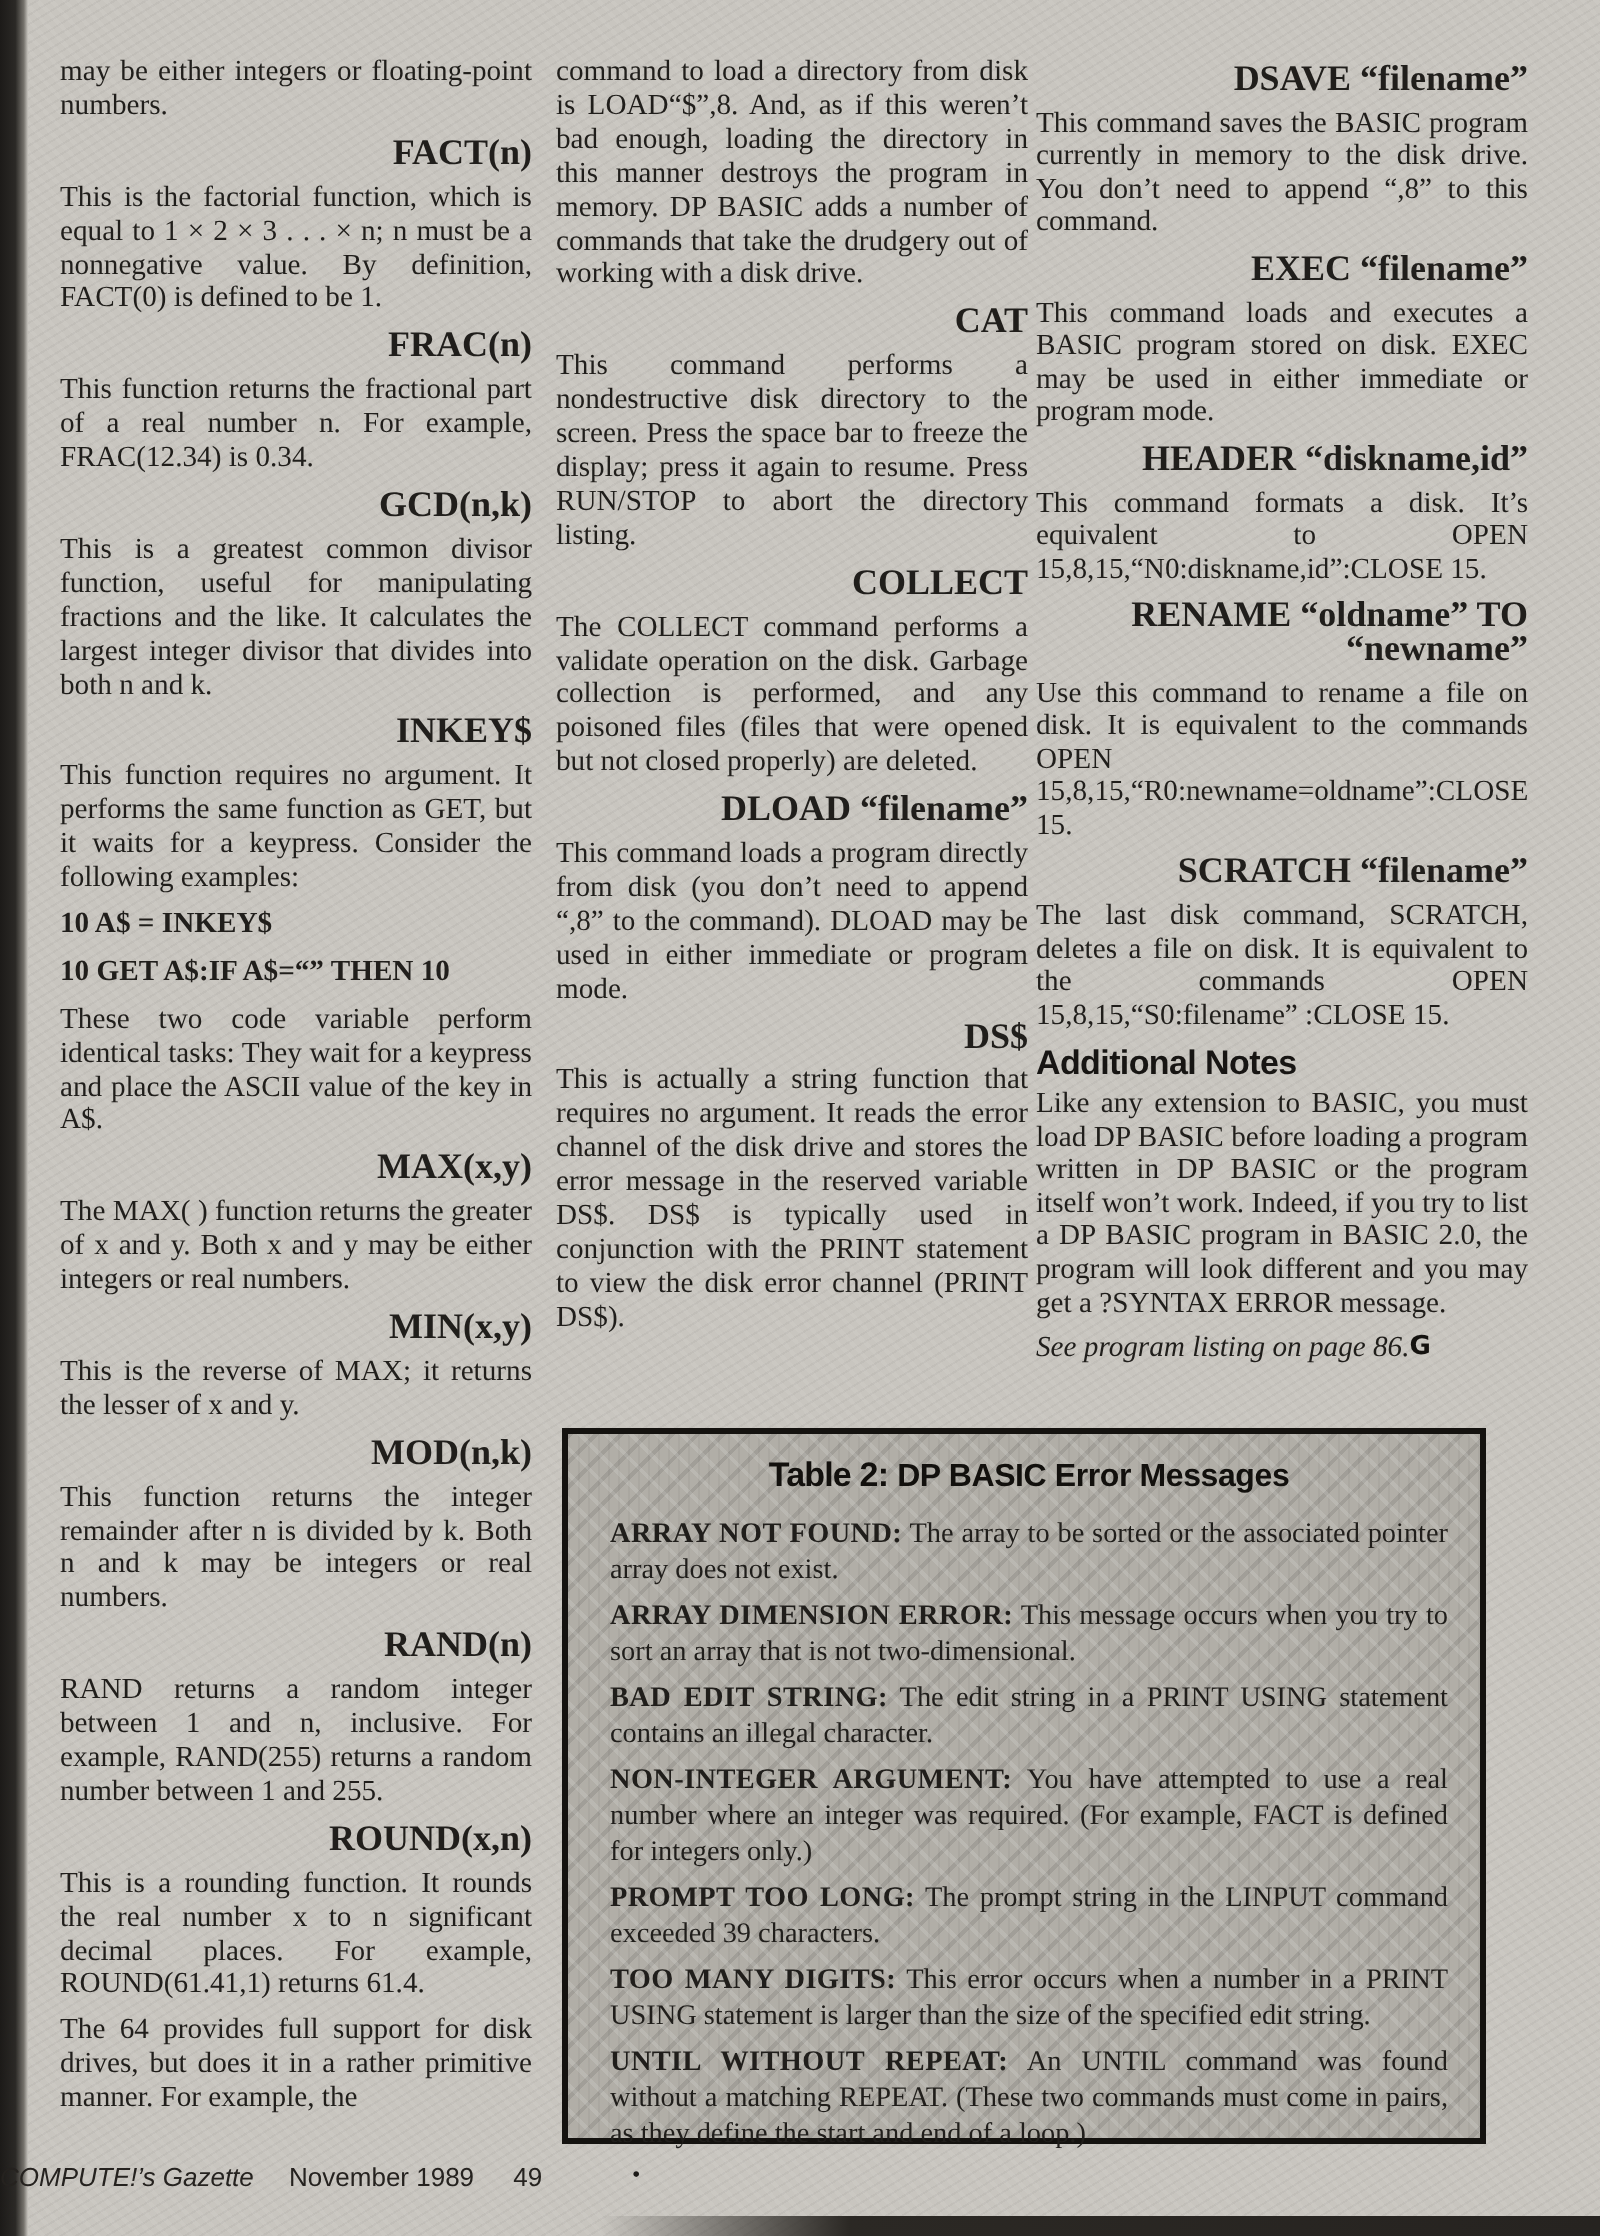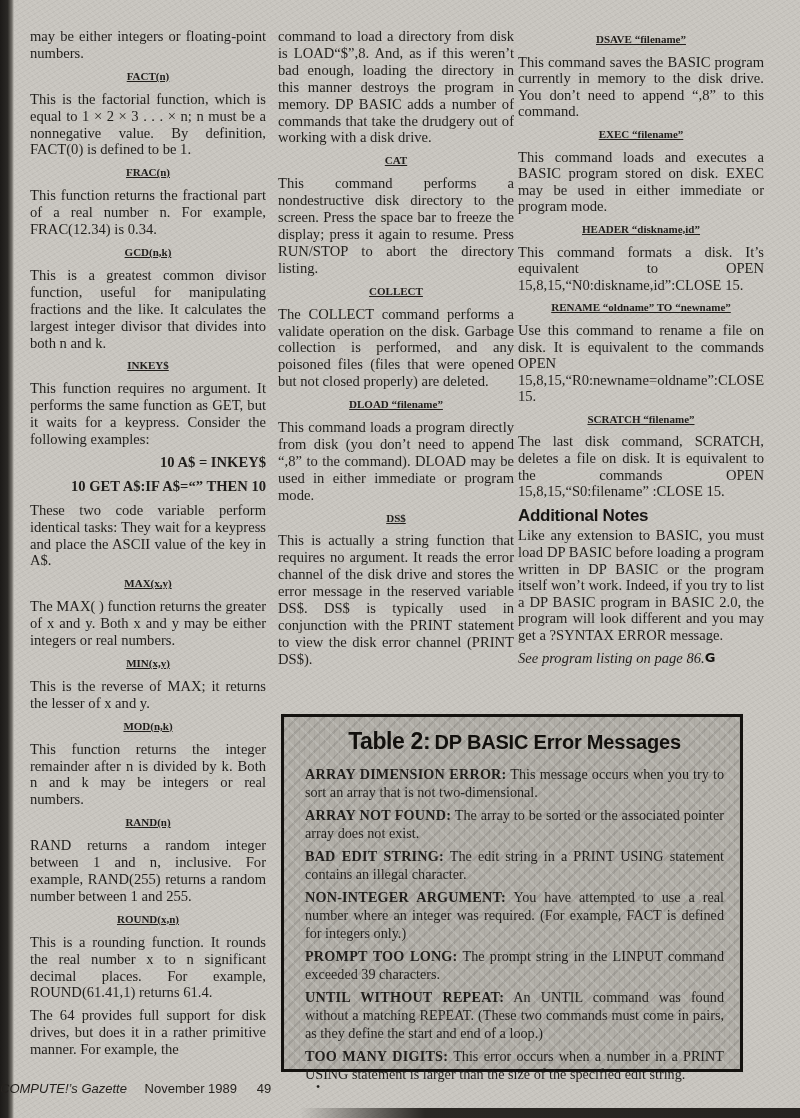--- a/index.html
+++ b/index.html
@@ -12,39 +12,39 @@
          repeating-linear-gradient(-31deg, rgba(0,0,0,.035) 0 1px, transparent 1px 4px);}
   .edge-left{position:absolute;left:0;top:0;width:14px;height:1118px;
        background:linear-gradient(to right,#1c1a18 0%,#2b2926 55%,#75726c 85%,#c8c5bf 100%);}
   .edge-bottom{position:absolute;left:300px;top:1108px;width:500px;height:10px;
        background:linear-gradient(to right, rgba(40,37,33,0) 0%, #2b2824 25%, #262320 100%);}
   .col{position:absolute;top:28px;text-align:justify;font-size:14.6px;line-height:16.9px;}
   .col-left{left:30px;width:236px;}
   .col-mid{left:278px;width:236px;height:690px;overflow:hidden;}
   .col-right{left:518px;width:246px;height:690px;overflow:hidden;line-height:16.6px;}
   .p{margin:0 0 6px 0;}
-  .h{margin:3px 0 6px 0;font-size:11px;font-weight:bold;text-align:center;text-decoration:underline;}
-  .code{margin:0 0 7px 0;font-weight:bold;text-align:right;}
+  .h{margin:3px 0 6px 0;font-size:18px;font-weight:bold;text-align:right;}
+  .code{margin:0 0 7px 0;font-weight:bold;text-align:left;}
   .sh{margin:8px 0 3px 0;font-family:"Liberation Sans", sans-serif;font-weight:700;
       font-size:17px;letter-spacing:-0.3px;text-align:left;color:#171513;}
   .see{margin:2px 0 0 0;font-style:italic;display:flex;align-items:center;}
   .gmark{font-style:normal;font-family:"DejaVu Sans", sans-serif;font-weight:900;font-size:13px;
       margin-right:8px;color:#14120f;}
   .errtable{position:absolute;left:281px;top:714px;width:462px;height:358px;
       box-sizing:border-box;border:3px solid #14120f;
       background-color:#b1aea7;
       background-image:
         repeating-linear-gradient(45deg, rgba(255,255,255,.12) 0 2px, transparent 2px 9px),
         repeating-linear-gradient(135deg, rgba(0,0,0,.09) 0 2px, transparent 2px 9px),
         repeating-linear-gradient(90deg, rgba(0,0,0,.04) 0 1px, transparent 1px 5px);
       padding:9px 16px 6px 21px;z-index:5;}
   .tbl-title{text-align:center;margin:2px 0 10px 0;color:#12100d;
       font-family:"Liberation Sans", sans-serif;font-weight:700;}
-  .tbl-title .t1{font-size:23px;letter-spacing:-0.4px;}
-  .tbl-title .t2{font-size:20px;letter-spacing:-0.2px;text-align:center;}
+  .tbl-title .t1{font-size:17px;letter-spacing:-0.4px;}
+  .tbl-title .t2{font-size:16px;letter-spacing:-0.2px;text-align:center;}
   .entry{margin:0 0 5px 0;font-size:14.2px;line-height:18px;text-align:justify;}
   .entry b{letter-spacing:.2px;}
   .footer{position:absolute;top:1081px;left:0;width:760px;
       font-family:"Liberation Sans", sans-serif;font-size:13px;color:#25221f;}
   .footer .mag{font-style:italic;margin-right:14px;}
   .footer .issue{margin-right:16px;}
   .dot{position:absolute;left:316px;top:1080px;font-size:12px;color:#1c1a17;}
 </style>
 </head>
 <body>
@@ -108,27 +108,27 @@
     <em>See program listing on page 86.</em>
     <span class="gmark">G</span>
   </p>
 </div>
 
 <div class="errtable">
   <div class="tbl-title">
     <span class="t1">Table 2:</span>
     <span class="t2">DP BASIC Error Messages</span>
   </div>
+  <p class="entry"><b>ARRAY NOT FOUND:</b> <span>The array to be sorted or the associated pointer array does not exist.</span></p>
   <p class="entry"><b>ARRAY DIMENSION ERROR:</b> <span>This message occurs when you try to sort an array that is not two-dimensional.</span></p>
-  <p class="entry"><b>ARRAY NOT FOUND:</b> <span>The array to be sorted or the associated pointer array does not exist.</span></p>
   <p class="entry"><b>BAD EDIT STRING:</b> <span>The edit string in a PRINT USING statement contains an illegal character.</span></p>
   <p class="entry"><b>NON-INTEGER ARGUMENT:</b> <span>You have attempted to use a real number where an integer was required. (For example, FACT is defined for integers only.)</span></p>
   <p class="entry"><b>PROMPT TOO LONG:</b> <span>The prompt string in the LINPUT command exceeded 39 characters.</span></p>
+  <p class="entry"><b>TOO MANY DIGITS:</b> <span>This error occurs when a number in a PRINT USING statement is larger than the size of the specified edit string.</span></p>
   <p class="entry"><b>UNTIL WITHOUT REPEAT:</b> <span>An UNTIL command was found without a matching REPEAT. (These two commands must come in pairs, as they define the start and end of a loop.)</span></p>
-  <p class="entry"><b>TOO MANY DIGITS:</b> <span>This error occurs when a number in a PRINT USING statement is larger than the size of the specified edit string.</span></p>
 </div>
 
 <span class="dot">•</span>
 
 <div class="footer">
   <span class="mag">COMPUTE!’s Gazette</span>
   <span class="issue">November 1989</span>
   <span class="pageno">49</span>
 </div>
 

